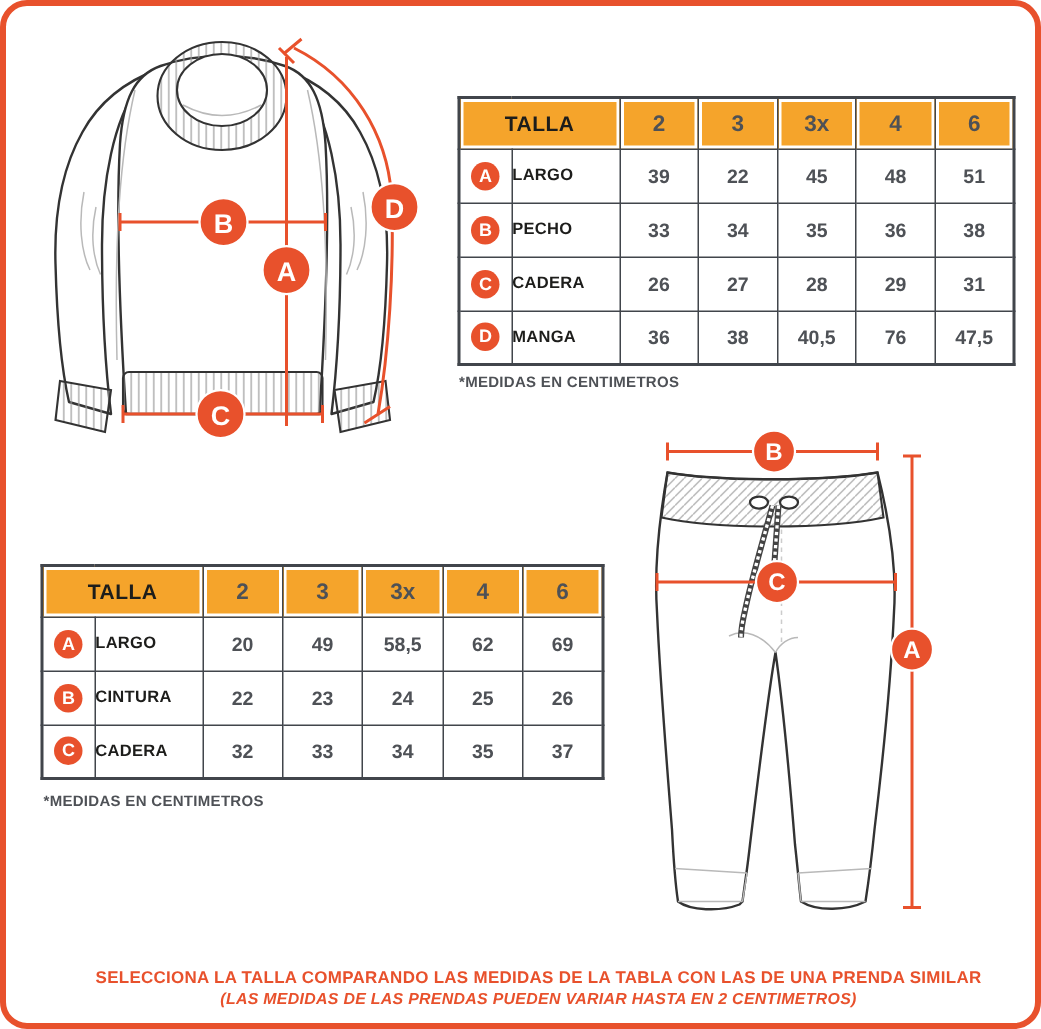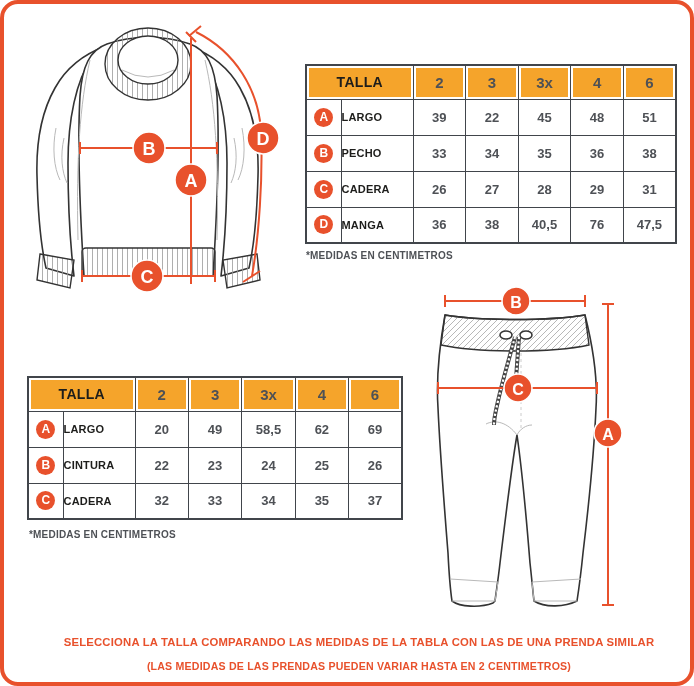--- a/index.html
+++ b/index.html
@@ -34,21 +34,21 @@
   .m-line{stroke:#E8512C;stroke-width:2;fill:none;}
   .m-circle{fill:#E8512C;stroke:#ffffff;stroke-width:1.5;}
   .m-text{fill:#ffffff;font-weight:bold;font-size:18px;text-anchor:middle;dominant-baseline:central;}
   .outline{fill:#ffffff;stroke:#333333;stroke-width:1.6;stroke-linejoin:round;}
   .thin{fill:none;stroke:#B9B9B9;stroke-width:1;}
   .rib{stroke:#333333;stroke-width:1.4;}
 
   
   #footer{position:absolute;left:0;right:0;bottom:14px;text-align:center;color:#E8512C;font-weight:bold;padding-left:24px;}
   #footer .l1{font-size:11.3px;letter-spacing:.2px;}
-  #footer .l2{font-size:10.6px;margin-top:12px;letter-spacing:.2px;}
+  #footer .l2{font-size:10.6px;margin-top:2px;letter-spacing:.2px;font-style:italic;}
 </style>
 </head>
 <body>
 
 <div class="page">
   <div class="frame"></div>
 
   <svg id="sweater-diagram" width="298" height="294" viewBox="0 0 298 294">
     <defs>
       <pattern id="ribV" width="5" height="8" patternUnits="userSpaceOnUse">

